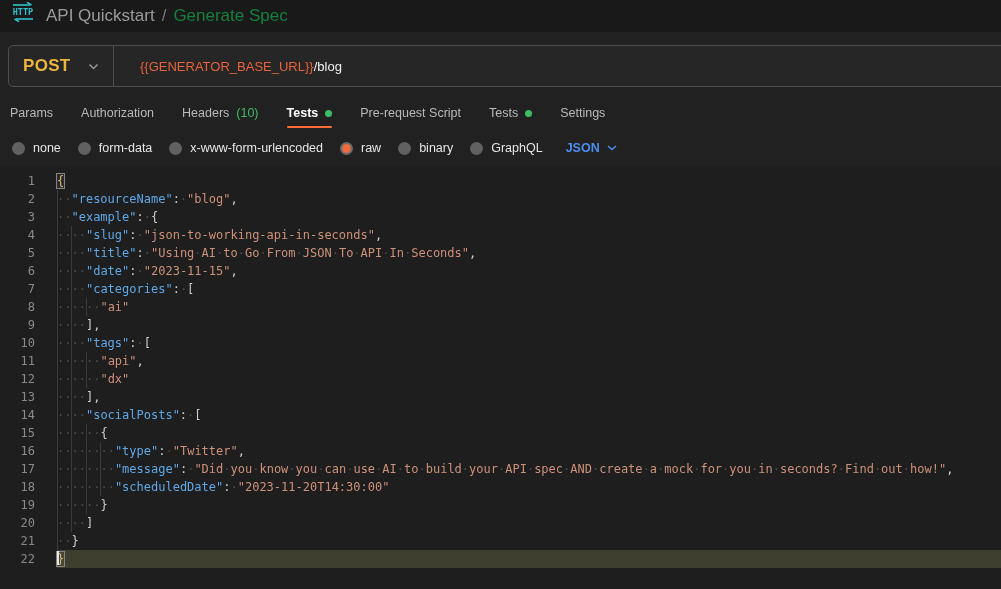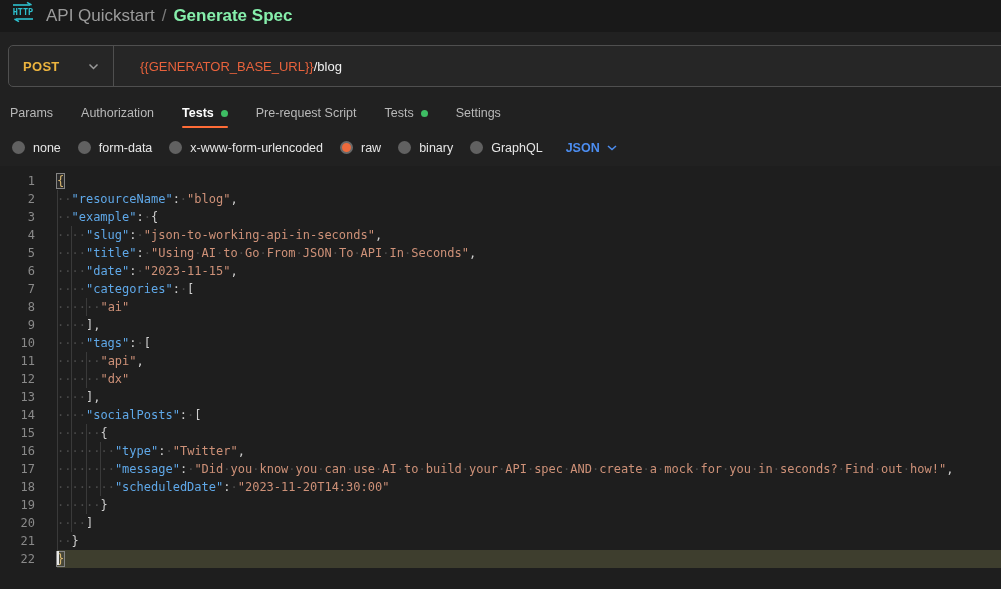--- a/index.html
+++ b/index.html
@@ -11,47 +11,47 @@
   }
   *{margin:0;padding:0;box-sizing:border-box;}
   body{width:1001px;height:589px;overflow:hidden;background:var(--bg);
        font-family:"Liberation Sans", sans-serif;color:var(--text);}
   
   .topbar{height:32px;background:var(--bg-top);display:flex;
           padding:0 10px;gap:10px;}
   .crumbs{display:flex;align-items:center;gap:7px;font-size:17px;}
   .crumb-parent{color:var(--text-dim);}
   .crumb-sep{color:#7a7a7a;}
-  .crumb-current{color:#86efac;font-weight:bold;}
+  .crumb-current{color:#15803d;font-weight:normal;}
   
   .request-row{height:64px;background:var(--bg);overflow:hidden;position:relative;}
   .request-control{position:absolute;left:8px;right:-8px;top:13px;height:42px;
                    border:1px solid var(--border);border-radius:5px;background:#262626;
                    display:flex;align-items:stretch;}
   .method-select{width:104px;display:flex;align-items:center;justify-content:space-between;
                  padding:0 14px;cursor:pointer;}
-  .method-label{color:var(--method);font-weight:bold;font-size:13px;letter-spacing:.3px;}
+  .method-label{color:var(--method);font-weight:bold;font-size:17px;letter-spacing:.3px;}
   .url-field{flex:1;display:flex;align-items:center;border-left:1px solid var(--border);
              padding:0 26px;font-size:13px;}
   .url-var{color:var(--var);}
   .url-path{color:#f0f0f0;}
   
   .tabs{height:34px;display:flex;align-items:center;gap:28px;padding:0 10px;
         font-size:12.5px;}
   .tab{position:relative;height:100%;display:flex;align-items:center;gap:7px;
        color:#b9b9b9;cursor:pointer;white-space:nowrap;}
   .tab.active{color:#ffffff;font-weight:bold;}
   .tab.active::after{content:"";position:absolute;left:0;right:0;bottom:2px;height:2px;
                      background:var(--accent);border-radius:1px;}
   .tab .count{color:var(--green);}
   .dot{width:7px;height:7px;border-radius:50%;background:var(--green);display:inline-block;}
   
   .bodytype-row{height:36px;display:flex;align-items:center;gap:17px;padding:0 12px;
                 font-size:12.5px;}
-  .bt-option{display:flex;gap:8px;cursor:pointer;color:#e6e6e6;white-space:nowrap;}
+  .bt-option{display:flex;align-items:center;gap:8px;cursor:pointer;color:#e6e6e6;white-space:nowrap;}
   .radio{width:13px;height:13px;border-radius:50%;background:#616161;flex:none;}
   .bt-option.selected .radio{background:#ed6a3c;border:2px solid #6a6a6a;}
   .lang-select{display:flex;align-items:center;gap:7px;color:var(--blue);
                font-weight:bold;margin-left:6px;cursor:pointer;}
   
   .editor{height:423px;background:var(--bg-editor);padding-top:6px;
           font-family:"DejaVu Sans Mono","Liberation Mono",monospace;font-size:12px;
           cursor:text;}
   .code-row{display:flex;height:18px;line-height:18px;white-space:pre;}
   .ln{width:57px;flex:none;text-align:right;padding-right:22px;color:var(--ln);
@@ -103,20 +103,24 @@
     </div>
   </div>
 </div>
 
 <nav class="tabs" id="tabs">
     <div class="tab">
       <span>Params</span>
     </div>
     <div class="tab">
       <span>Authorization</span>
+    </div>
+    <div class="tab">
+      <span>Headers</span>
+      <span class="count">(10)</span>
     </div>
     <div class="tab active">
       <span>Tests</span>
       <span class="dot"></span>
     </div>
     <div class="tab">
       <span>Pre-request Script</span>
     </div>
     <div class="tab">
       <span>Tests</span>

